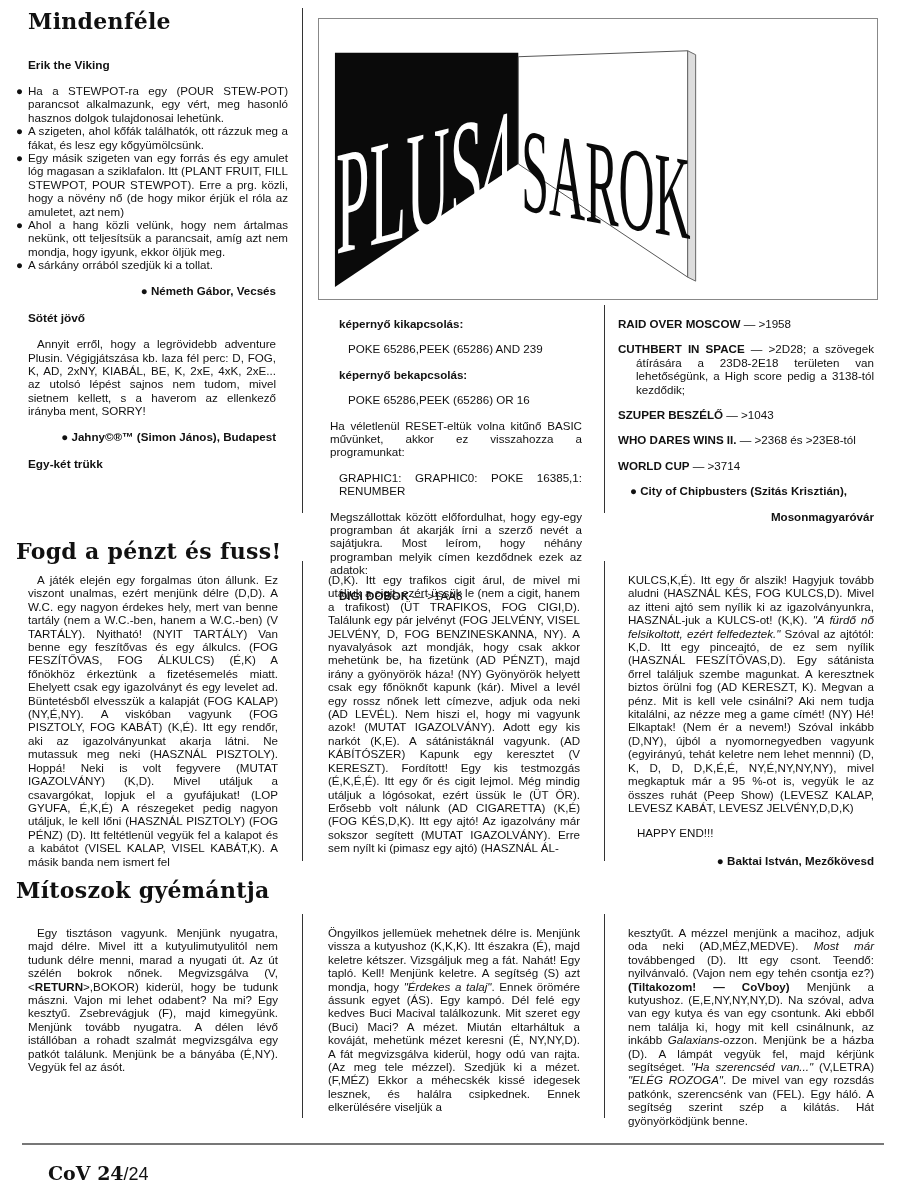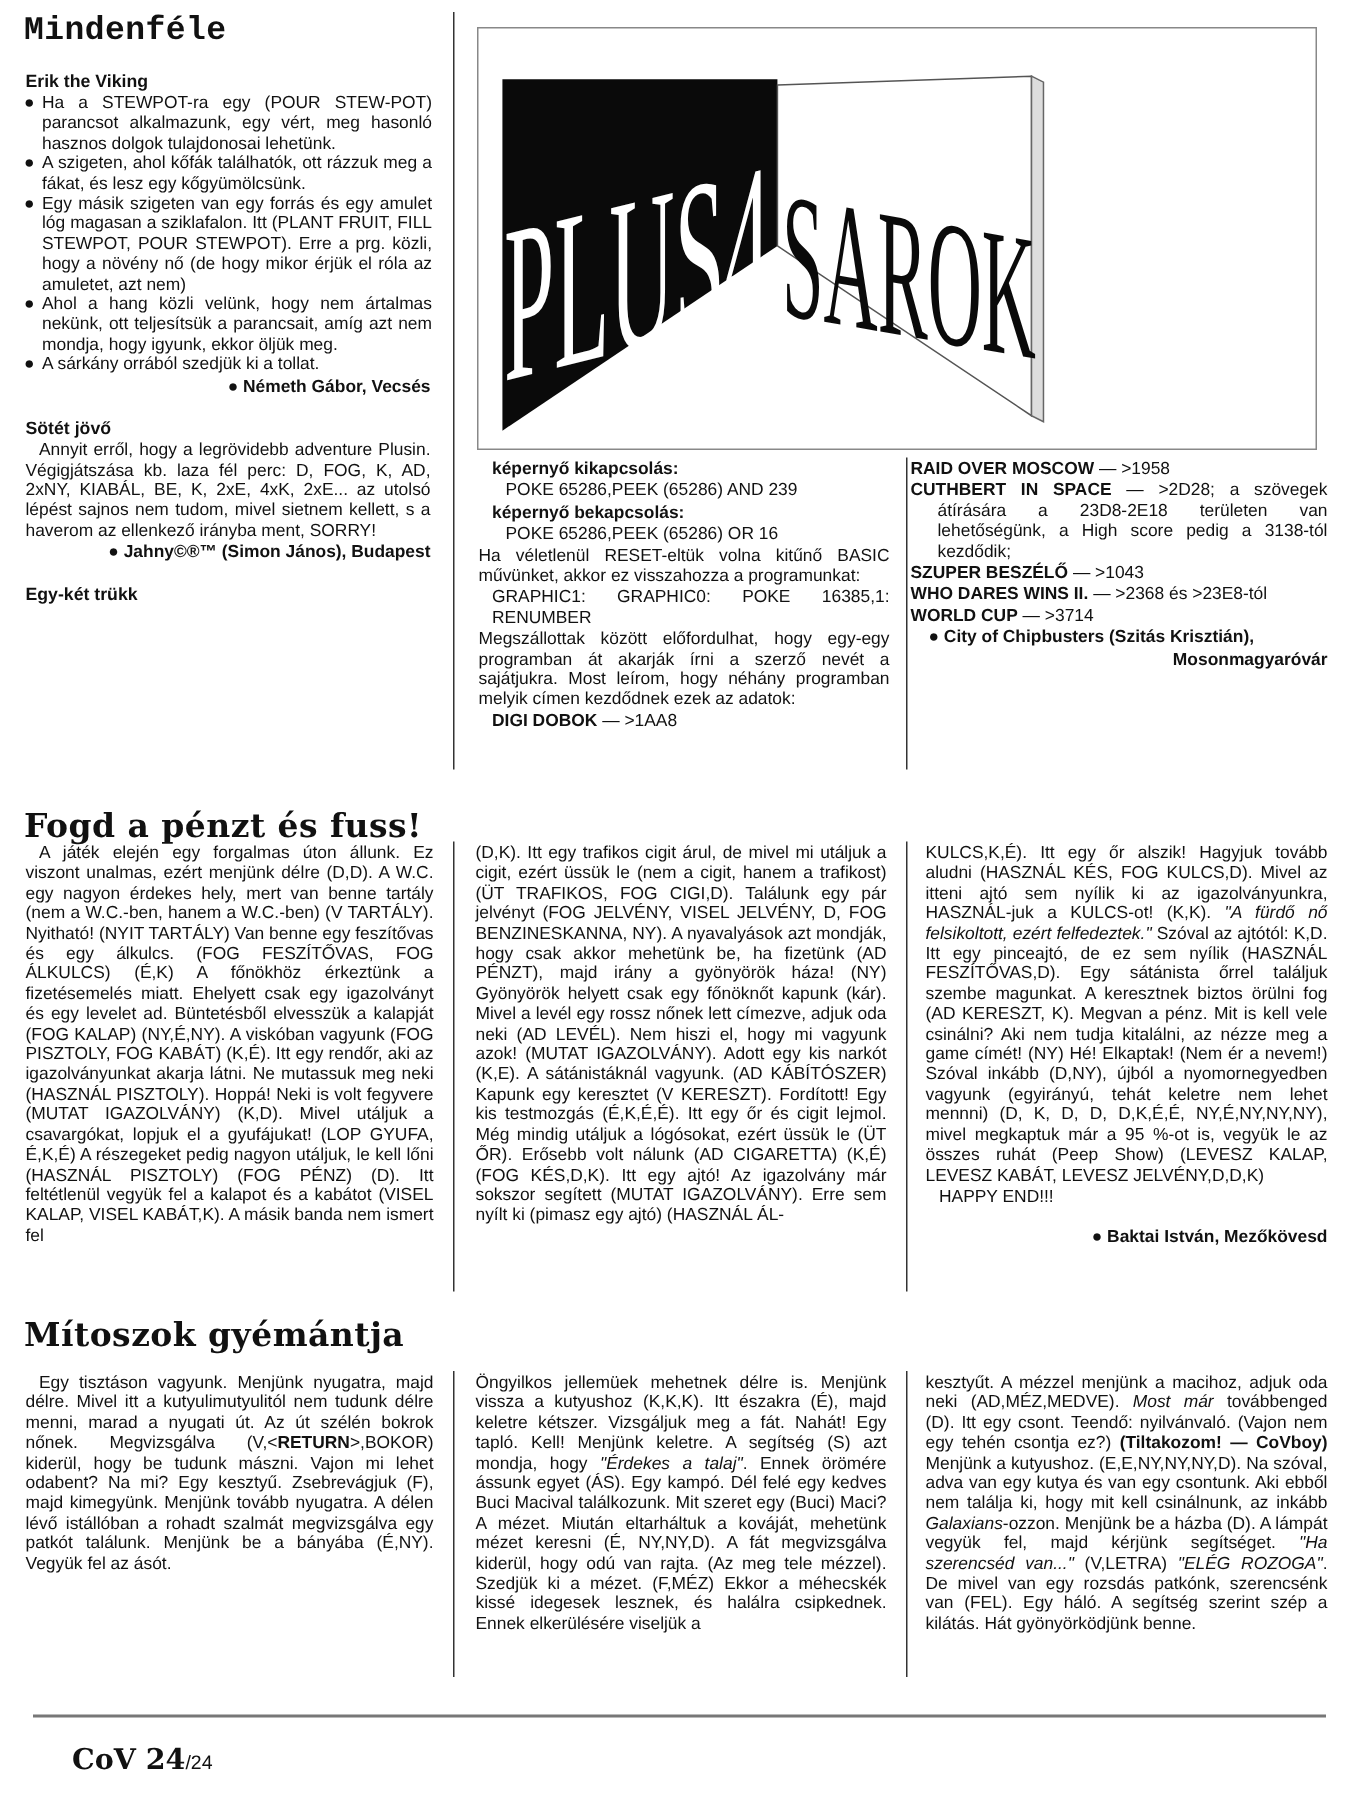--- a/index.html
+++ b/index.html
@@ -6,21 +6,21 @@
   body {
     width: 900px; height: 1200px; position: relative; overflow: hidden;
     font-family: "Liberation Sans", "DejaVu Sans", sans-serif;
     color: #111;
   }
   .abs { position: absolute; }
   .text {
     font-size: 11.6px; line-height: 13.4px; text-align: justify;
     hyphens: manual;
   }
-  .text p { margin: 1px; }
+  .text p { margin: 12px; }
   .indent { text-indent: 9px; }
   .bold { font-weight: bold; }
   .it { font-style: italic; }
   .heading {
     font-family: "DejaVu Serif", "Liberation Serif", serif;
     font-weight: bold; color: #111; letter-spacing: 0.3px;
   }
   .h1 { font-size: 22px; line-height: 26px; }
   .sub { font-weight: bold; font-size: 11.8px; line-height: 14px; margin: 0; }
   .vline { position: absolute; width: 1px; background: #333; }
@@ -38,26 +38,26 @@
     border: 1px solid #888; box-sizing: border-box;
   }
   .logo-box svg { width: 100%; height: 100%; display: block; }
 
   .footer-rule { position: absolute; left: 22px; width: 862px; top: 1143px; height: 2px; background: #777; }
   .footer-title {
     position: absolute; left: 48px; top: 1162px;
     font-family: "DejaVu Serif", "Liberation Serif", serif;
     font-weight: bold; font-size: 19px;
   }
-  .footer-title .pg { font-family: "Liberation Sans", sans-serif; font-weight: normal; font-size: 13px; }
+  .footer-title .pg { font-family: "Liberation Sans", sans-serif; font-weight: normal; font-size: 18px; }
 </style>
 </head>
 <body>
 
-<div class="abs heading h1" style="left:16px; top:8px;font-family:Liberation Mono, monospace;">Mindenféle</div>
+<div class="abs heading h1" style="left:28px; top:8px;">Mindenféle</div>
 
 <div class="abs text" style="left:16px; top:46px; width:272px;">
   <p class="sub">Erik the Viking</p>
   <div class="bul">
       <span class="dot">●</span>
       <span class="txt">Ha a STEWPOT-ra egy (POUR STEW-POT) parancsot alkalmazunk, egy vért, meg hasonló hasznos dolgok tulajdonosai lehetünk.</span>
     </div>
   <div class="bul">
       <span class="dot">●</span>
       <span class="txt">A szigeten, ahol kőfák találhatók, ott rázzuk meg a fákat, és lesz egy kőgyümölcsünk.</span>

